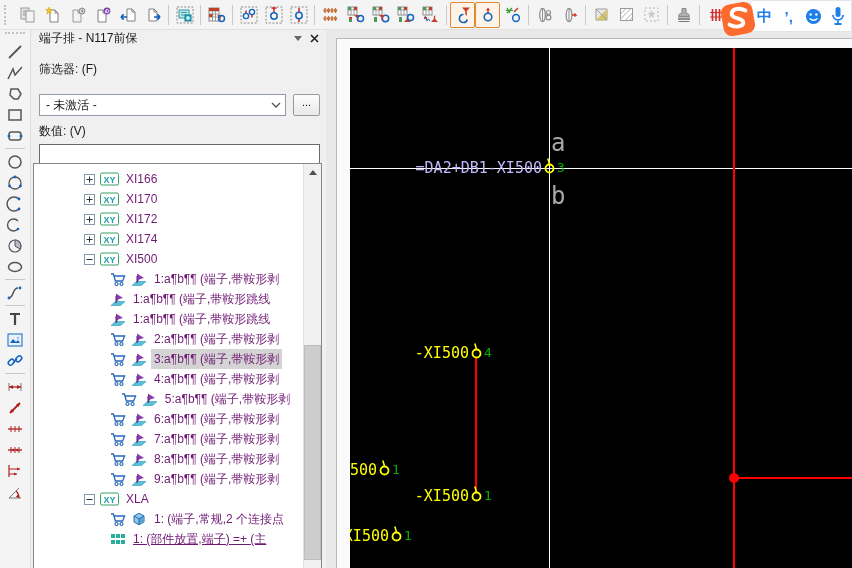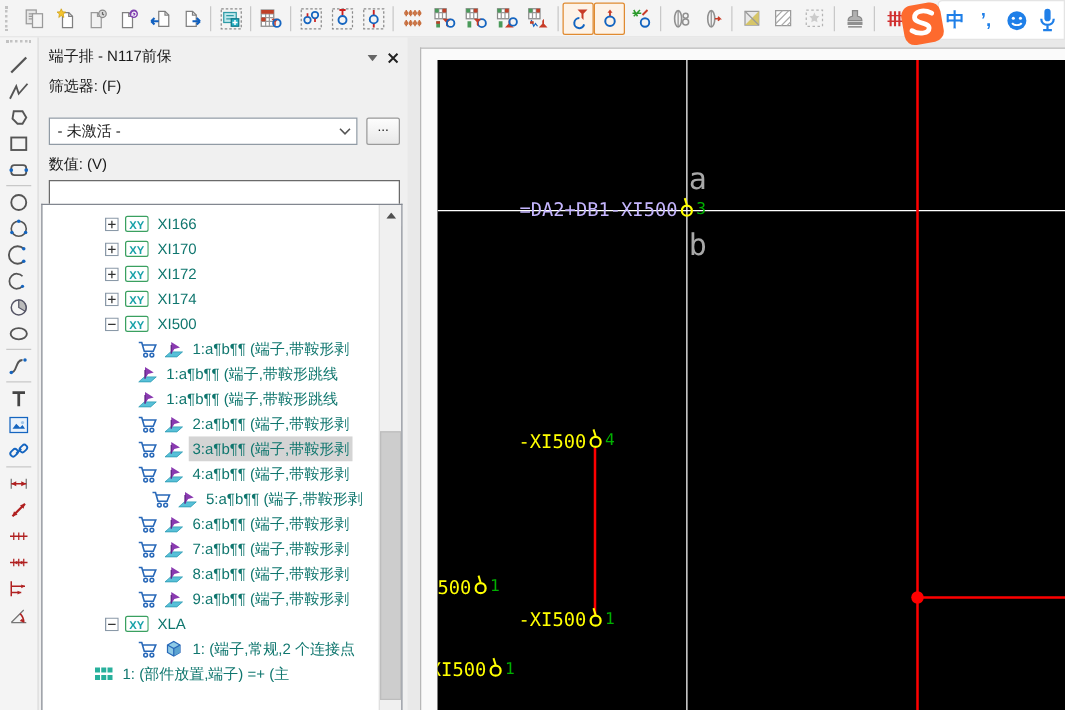--- a/index.html
+++ b/index.html
@@ -20,33 +20,33 @@
   .sg{border:none;background:none;padding:0;margin:0;color:#1f7fe8;font-weight:bold;font-size:15px;font-family:"Liberation Sans",sans-serif;display:flex;align-items:center;justify-content:center;width:22px;height:24px;}
 
   
   #lefttoolbar{position:absolute;left:0;top:30px;width:30px;bottom:0;background:#f4f4f4;display:flex;flex-direction:column;align-items:center;padding-top:2px;box-sizing:border-box;}
   #lefttoolbar .hgrip{width:20px;height:5px;border-top:2px dotted #c2c2c2;margin-bottom:2px;}
   .ltbtn{width:26px;height:21px;display:flex;align-items:center;justify-content:center;flex:0 0 auto;}
   .lsep{width:20px;height:1px;background:#c8c8c8;margin:2px 0;flex:0 0 auto;}
 
   
   #panel{position:absolute;left:30px;top:30px;width:296px;bottom:0;background:#f0f0f0;border-left:1px solid #dcdcdc;box-sizing:border-box;}
-  .phead{height:24px;display:flex;align-items:flex-end;padding:0 4px 0 8px;}
+  .phead{height:24px;display:flex;align-items:flex-start;padding:0 4px 0 8px;}
   .ptitle{font-size:12px;color:#1a1a1a;flex:1;white-space:nowrap;overflow:hidden;}
   .pbtn{width:16px;height:16px;display:flex;align-items:center;justify-content:center;color:#333;}
   .plabel{font-size:12px;color:#1a1a1a;margin:7px 0 4px 8px;}
   .prow{display:flex;align-items:center;margin:16px 6px 0 8px;}
   .combo{flex:1;height:22px;background:#fff;border:1px solid #919ba5;display:flex;align-items:center;padding-left:6px;box-sizing:border-box;}
   .combo-val{flex:1;font-size:12px;color:#222;}
   .combo-arrow{width:18px;display:flex;align-items:center;justify-content:center;}
   .browse{width:27px;height:22px;margin-left:7px;background:linear-gradient(#fdfdfd,#e8e8e8);border:1px solid #9a9a9a;border-radius:2px;font-size:11px;color:#222;padding:0 0 6px 0;font-family:"Liberation Sans",sans-serif;}
   .pinput{display:block;width:281px;height:22px;margin:0 6px 0 8px;border:1px solid #6a6a6a;background:#fff;box-sizing:border-box;font-size:12px;padding:0 4px;font-family:"Liberation Sans",sans-serif;}
   #tree{position:absolute;left:2px;right:4px;top:133px;bottom:0;background:#fff;border:1px solid #828790;border-bottom:none;overflow:hidden;box-sizing:border-box;}
   #treerows{position:absolute;left:0;top:5px;right:17px;}
-  .trow{height:20px;display:flex;align-items:center;white-space:nowrap;font-size:12px;color:#0f766e;overflow:hidden;}
+  .trow{height:20px;display:flex;align-items:center;white-space:nowrap;font-size:12px;color:#701a75;overflow:hidden;}
   .trow .exp{margin-right:5px;flex:0 0 auto;display:flex;}
   .trow .ticon{margin-right:4px;flex:0 0 auto;display:flex;}
   .trow .tlabel{padding:2px 3px;}
   .trow.selected .tlabel{background:#d4d4d4;}
   .vscroll{position:absolute;right:0;top:0;bottom:0;width:17px;background:#f0f0f0;border-left:1px solid #e0e0e0;}
   .sarrow{height:17px;display:flex;align-items:center;justify-content:center;background:#f0f0f0;}
   .sthumb{position:absolute;left:0;width:17px;background:#cdcdcd;border:1px solid #bdbdbd;box-sizing:border-box;}
 
   
   #canvasarea{position:absolute;left:326px;top:30px;right:0;bottom:0;background:#e9e9e9;}
@@ -772,21 +772,21 @@
             </span>
             <span class="ticon">
               <svg width="16" height="16" viewBox="0 0 16 16">
                 <path d="M3 5l5-2.8L13 5v6l-5 2.8L3 11z" fill="#8ecae6" stroke="#2868b8"></path>
                 <path d="M8 7.8L13 5v6l-5 2.8z" fill="#5ba3d0"></path>
                 <path d="M3 5l5 2.8L13 5M8 7.8v6" fill="none" stroke="#2868b8"></path>
               </svg>
             </span>
             <span class="tlabel">1: (端子,常规,2 个连接点</span>
           </div>
-          <div class="trow" style="padding-left: 41px;">
+          <div class="trow" style="padding-left: 76px; text-decoration: underline;">
             <span class="ticon">
               <svg width="16" height="14" viewBox="0 0 16 14">
                 <g fill="#28b09c">
                   <rect x="1" y="2" width="4" height="4"></rect>
                   <rect x="6" y="2" width="4" height="4"></rect>
                   <rect x="11" y="2" width="4" height="4"></rect>
                   <rect x="1" y="8" width="4" height="4"></rect>
                   <rect x="6" y="8" width="4" height="4"></rect>
                   <rect x="11" y="8" width="4" height="4"></rect>
                 </g>

